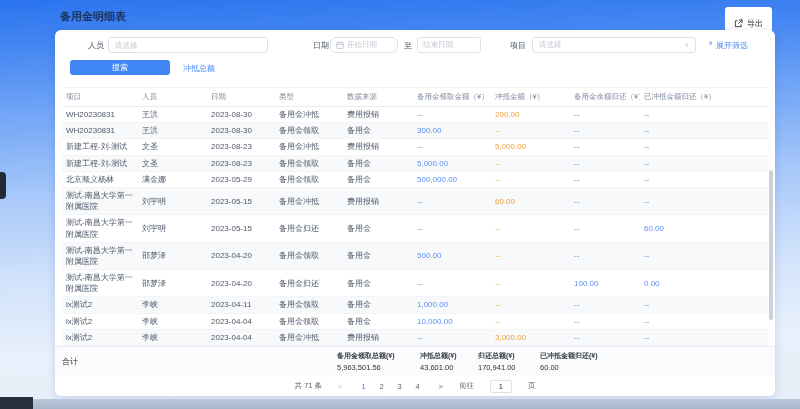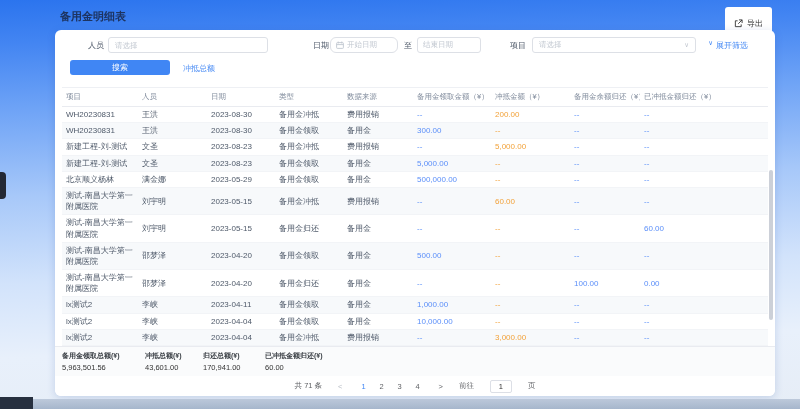--- a/index.html
+++ b/index.html
@@ -288,20 +288,21 @@
             <td class="blue">--</td>
             <td class="orange">3,000.00</td>
             <td class="blue">--</td>
             <td class="blue">--</td>
           </tr>
         </tbody>
     </table>
   </div>
 
   <div class="summary">
+    <span class="sum-label">合计</span>
     <span id="stats-container" style="display:flex;">
         <span class="stat s0">
           <div class="sl">备用金领取总额(¥)</div>
           <div class="sv">5,963,501.56</div>
         </span>
         <span class="stat s1">
           <div class="sl">冲抵总额(¥)</div>
           <div class="sv">43,601.00</div>
         </span>
         <span class="stat s2">

